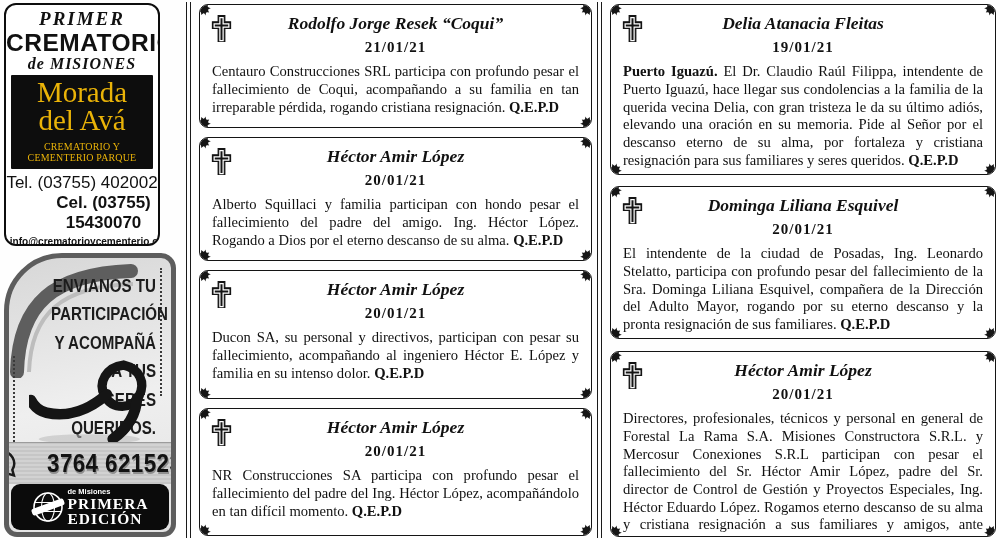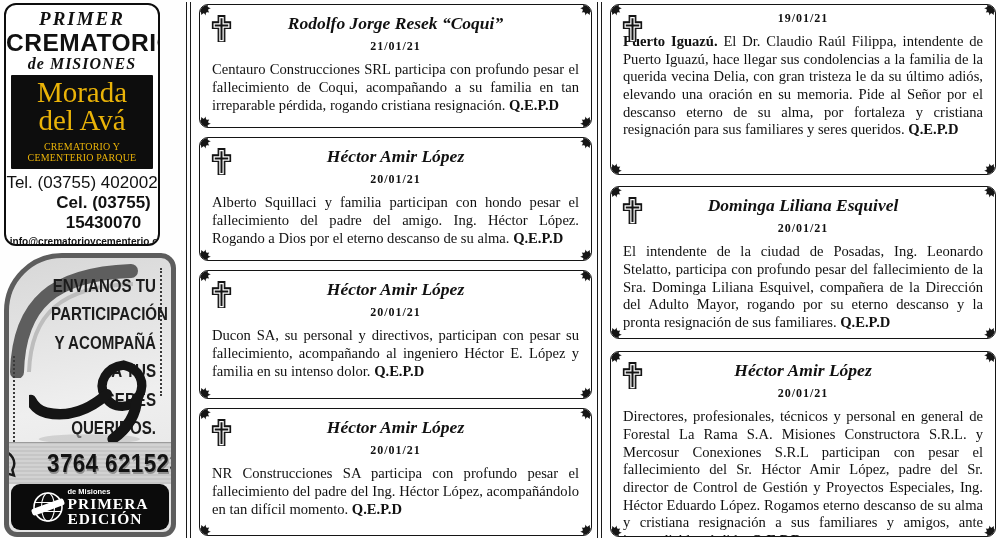--- a/index.html
+++ b/index.html
@@ -16,21 +16,21 @@
   .notice{position:absolute;border:1.4px solid #141414;border-radius:9px;background:#fff;overflow:hidden;}
   .mcol{left:199px;width:393px;}
   .rcol{left:610px;width:386px;}
   .orn{position:absolute;width:16px;height:16px;color:#161616;}
   .orn.tl{left:-4px;top:-4px;}
   .orn.tr{right:-4px;top:-4px;transform:scaleX(-1);}
   .orn.bl{left:-4px;bottom:-4px;transform:scaleY(-1);}
   .orn.br{right:-4px;bottom:-4px;transform:scale(-1,-1);}
   .cross{position:absolute;left:11px;top:9px;width:21px;height:29px;}
   .n-title{text-align:center;font-style:italic;font-weight:bold;font-size:17.5px;margin-top:9px;line-height:1.1;}
-  .n-date{text-align:center;font-weight:bold;font-size:12px;letter-spacing:1px;margin-top:6px;}
+  .n-date{text-align:center;font-weight:bold;font-size:15px;letter-spacing:1px;margin-top:6px;}
   .n-body{margin:7px 12px 0 12px;text-align:justify;font-size:14.6px;line-height:1.21;}
   .lead,.qepd{font-weight:bold;}
 
   
   .ad1{position:absolute;left:4px;top:3px;width:156px;height:243px;background:#fff;
        border:2.6px solid #0d0d0d;border-radius:12px;text-align:center;overflow:hidden;
        font-family:"Liberation Sans", sans-serif;}
   .a1-primer{font-family:"Liberation Serif",serif;font-style:italic;font-weight:bold;
              font-size:19px;letter-spacing:2px;margin-top:4px;line-height:1.1;}
   .a1-crema{font-weight:900;font-size:24.5px;line-height:1.05;letter-spacing:.5px;}
@@ -246,20 +246,21 @@
       </svg>
     <svg class="orn bl" viewBox="0 0 20 20">
         <use href="#sym-orn"></use>
       </svg>
     <svg class="orn br" viewBox="0 0 20 20">
         <use href="#sym-orn"></use>
       </svg>
     <svg class="cross" viewBox="0 0 22 30">
         <use href="#sym-cross"></use>
       </svg>
+    <div class="n-title">Delia Atanacia Fleitas</div>
     <div class="n-date">19/01/21</div>
     <p class="n-body"><span class="lead">Puerto Iguazú.</span><span> El Dr. Claudio Raúl Filippa, intendente de Puerto Iguazú, hace llegar sus condolencias a la familia de la querida vecina Delia, con gran tristeza le da su último adiós, elevando una oración en su memoria. Pide al Señor por el descanso eterno de su alma, por fortaleza y cristiana resignación para sus familiares y seres queridos. </span><span class="qepd">Q.E.P.D</span></p>
   </article>
 
   <article class="notice rcol" style="top:186px;height:153px;">
     <svg class="orn tl" viewBox="0 0 20 20">
         <use href="#sym-orn"></use>
       </svg>
     <svg class="orn tr" viewBox="0 0 20 20">
         <use href="#sym-orn"></use>

